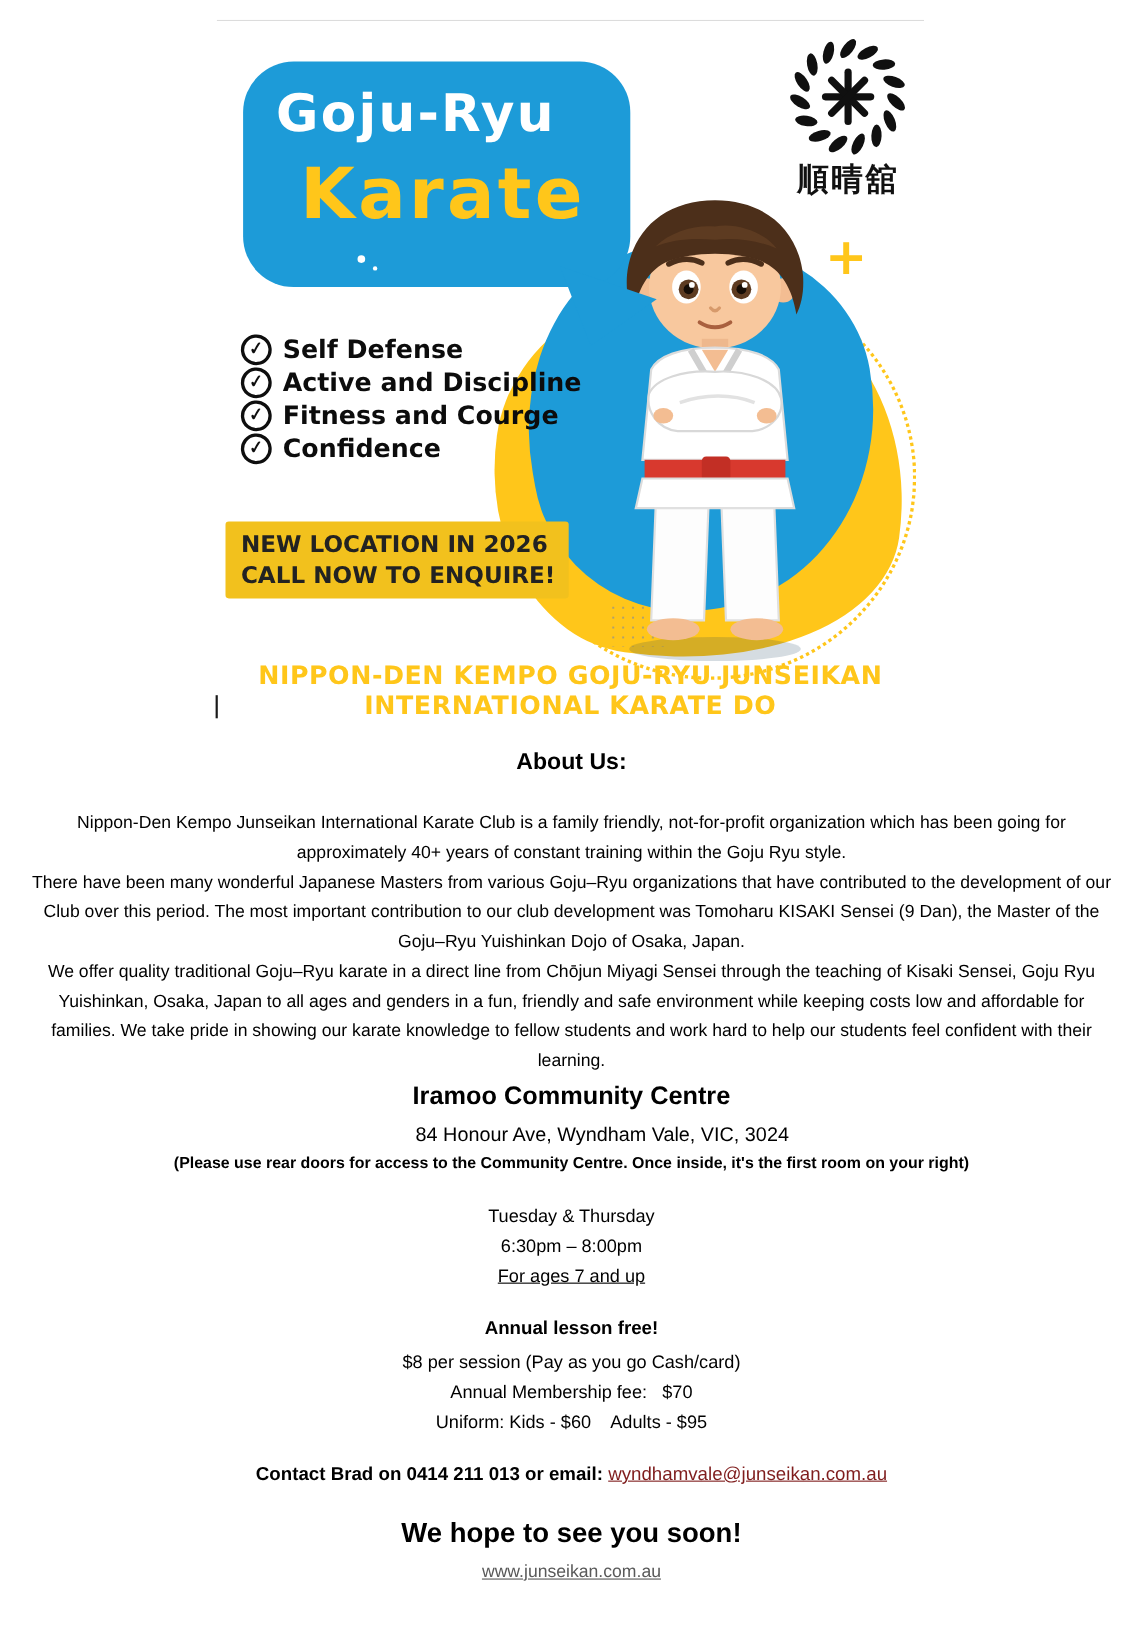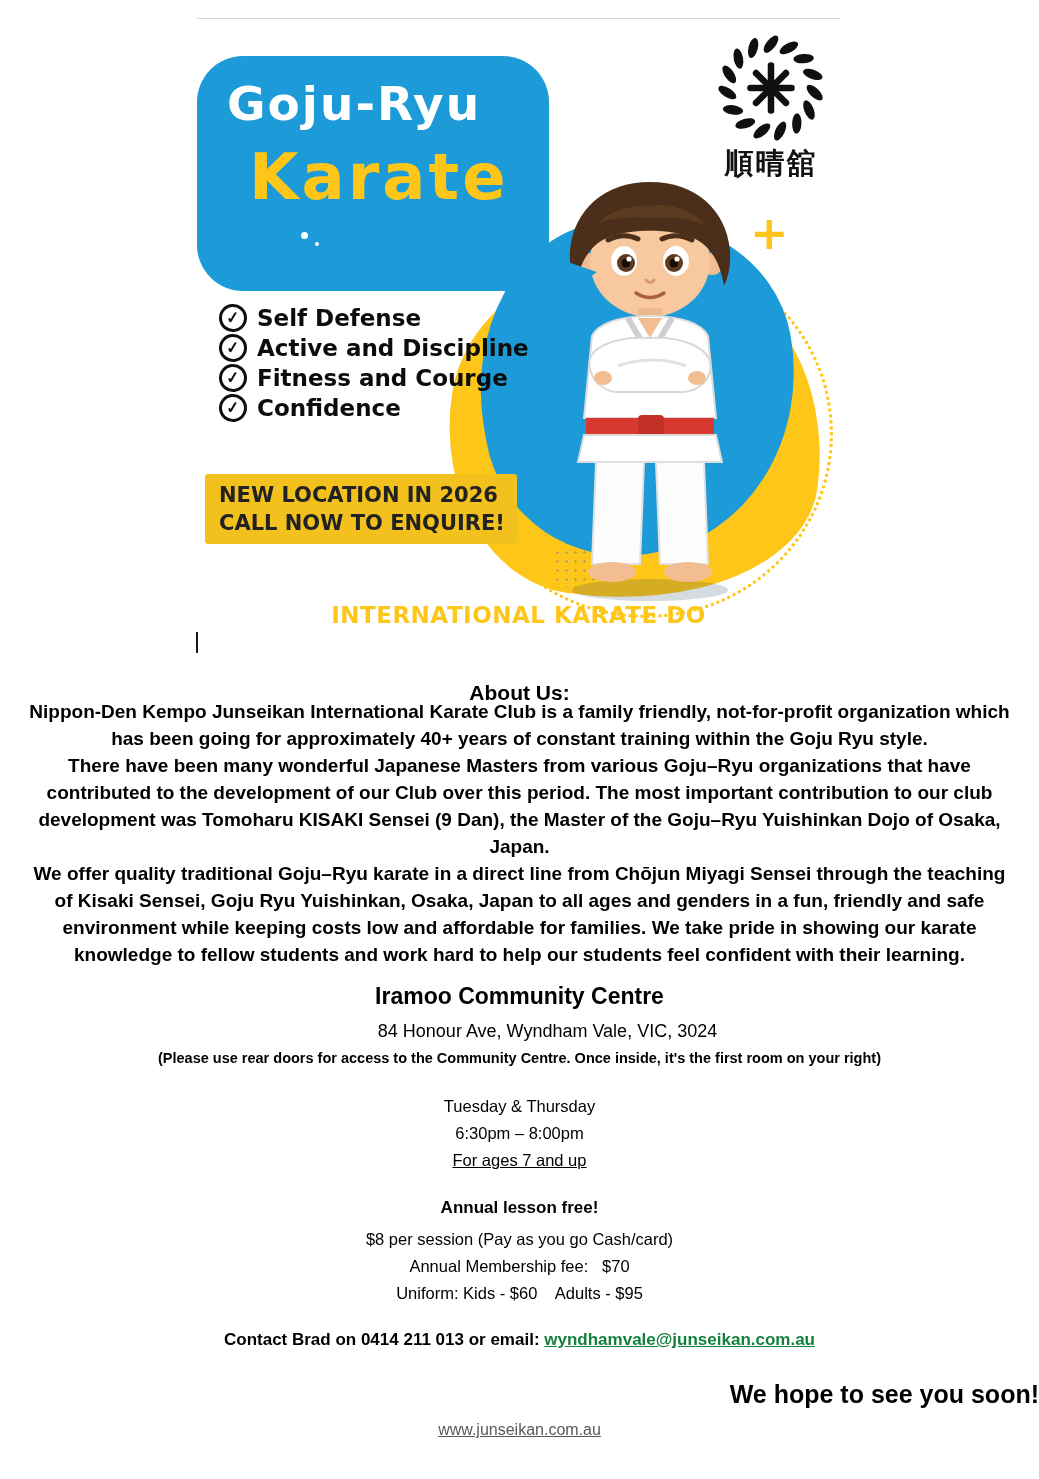--- a/index.html
+++ b/index.html
@@ -16,21 +16,21 @@
     border:3px dotted #ffc61a; border-radius:50%; }
   .blob-yellow { position:absolute; left:252px; top:238px; width:375px; height:345px; background:#ffc61a;
     border-radius:53% 47% 62% 38% / 48% 60% 40% 52%; transform:rotate(8deg); }
   .blob-blue { position:absolute; left:282px; top:200px; width:318px; height:335px; background:#1d9bd8;
     border-radius:47% 53% 55% 45% / 56% 44% 58% 42%; transform:rotate(-10deg); }
   .halftone { position:absolute; left:356px; top:530px; width:54px; height:40px; opacity:.7;
     background-image:radial-gradient(#8f8f8f 1.2px, transparent 1.4px); background-size:9px 9px; }
 
   .kid { position:absolute; left:303px; top:148px; width:300px; height:440px; }
 
-  .bubble { position:absolute; left:0; top:38px; width:352px; height:235px; background:#1d9bd8; border-radius:46px; }
+  .bubble { position:absolute; left:24px; top:38px; width:352px; height:205px; background:#1d9bd8; border-radius:46px; }
   .bubble-tail { position:absolute; left:308px; top:222px; width:96px; height:76px; }
   .bubble-title1 { position:absolute; left:30px; top:20px; font-family:"DejaVu Sans",sans-serif;
     font-weight:800; font-size:47px; color:#ffffff; letter-spacing:2px; }
   .bubble-title2 { position:absolute; left:52px; top:84px; font-family:"DejaVu Sans",sans-serif;
     font-weight:800; font-size:64px; color:#ffc61a; letter-spacing:3px;text-align:center; }
   .bdot { position:absolute; background:#fff; border-radius:50%; }
   .bdot-a { left:104px; top:176px; width:7px; height:7px; }
   .bdot-b { left:118px; top:186px; width:4px; height:4px; }
 
   .logo { position:absolute; left:512px; top:14px; width:124px; text-align:center; }
@@ -53,35 +53,35 @@
 
   .poster-footer { position:absolute; left:0; top:584px; width:100%; text-align:center;
     font-family:"DejaVu Sans",sans-serif; font-weight:800; color:#ffc61a; font-size:23px;
     line-height:27px; letter-spacing:.5px; }
 
   .cursor { position:absolute; left:196px; top:632px; width:2px; height:21px; background:#1a1a1a; z-index:5; }
 
   
   .doc { position:absolute; left:0; width:1039px; text-align:center; }
   .about-heading  { top:681px; font-size:21px; font-weight:bold; }
-  .paragraphs     { top:698px; left:25px; width:989px; font-size:19px; line-height:27px;font-weight:bold; }
+  .paragraphs     { top:735px; left:25px; width:989px; font-size:16px; line-height:27px; }
   .paragraphs p   { margin:0; }
   .venue-name     { top:983px; font-size:23px; font-weight:bold; }
   .venue-address  { top:1021px; font-size:18px;padding-left:28px; }
   .access-note    { top:1050px; font-size:14.5px; font-weight:bold; }
   .sched-days     { top:1097px; font-size:16.5px; }
   .sched-times    { top:1124px; font-size:16.5px; }
   .sched-ages     { top:1151px; font-size:16.5px; text-decoration:underline; }
   .first-lesson   { top:1198px; font-size:17px; font-weight:bold; }
   .per-session    { top:1230px; font-size:16.5px; }
   .membership     { top:1257px; font-size:16.5px; white-space:pre-wrap; }
   .uniform        { top:1284px; font-size:16.5px; white-space:pre-wrap; }
   .contact-line   { top:1330px; font-size:17px; font-weight:bold; }
-  .email-link     { color:#15803d; text-decoration:underline; font-weight:bold; cursor:pointer; }
-  .closing-line   { top:1380px; font-size:25px; font-weight:bold;text-align:right; }
+  .email-link     { color:#7f1d1d; text-decoration:underline; font-weight:normal; cursor:pointer; }
+  .closing-line   { top:1380px; font-size:25px; font-weight:bold; }
   .website-line   { top:1421px; font-size:16px; }
   .website-link   { color:#595959; text-decoration:underline; cursor:pointer; }
 </style>
 </head>
 <body>
 
 <div class="poster">
   <div class="poster-topline"></div>
 
   <div class="dotted-ring"></div>
@@ -186,20 +186,21 @@
       <span class="feature-label">Confidence</span>
     </div>
   </div>
 
   <div class="banner">
     <div>NEW LOCATION IN 2026</div>
     <div>CALL NOW TO ENQUIRE!</div>
   </div>
 
   <div class="poster-footer">
+    <div>NIPPON-DEN KEMPO GOJU-RYU JUNSEIKAN</div>
     <div>INTERNATIONAL KARATE DO</div>
   </div>
 </div>
 
 <div class="cursor"></div>
 
 <h2 class="doc about-heading" style="margin:0;">About Us:</h2>
 
 <div class="doc paragraphs">
   <p>Nippon-Den Kempo Junseikan International Karate Club is a family friendly, not-for-profit organization which has been going for approximately 40+ years of constant training within the Goju Ryu style.</p>

